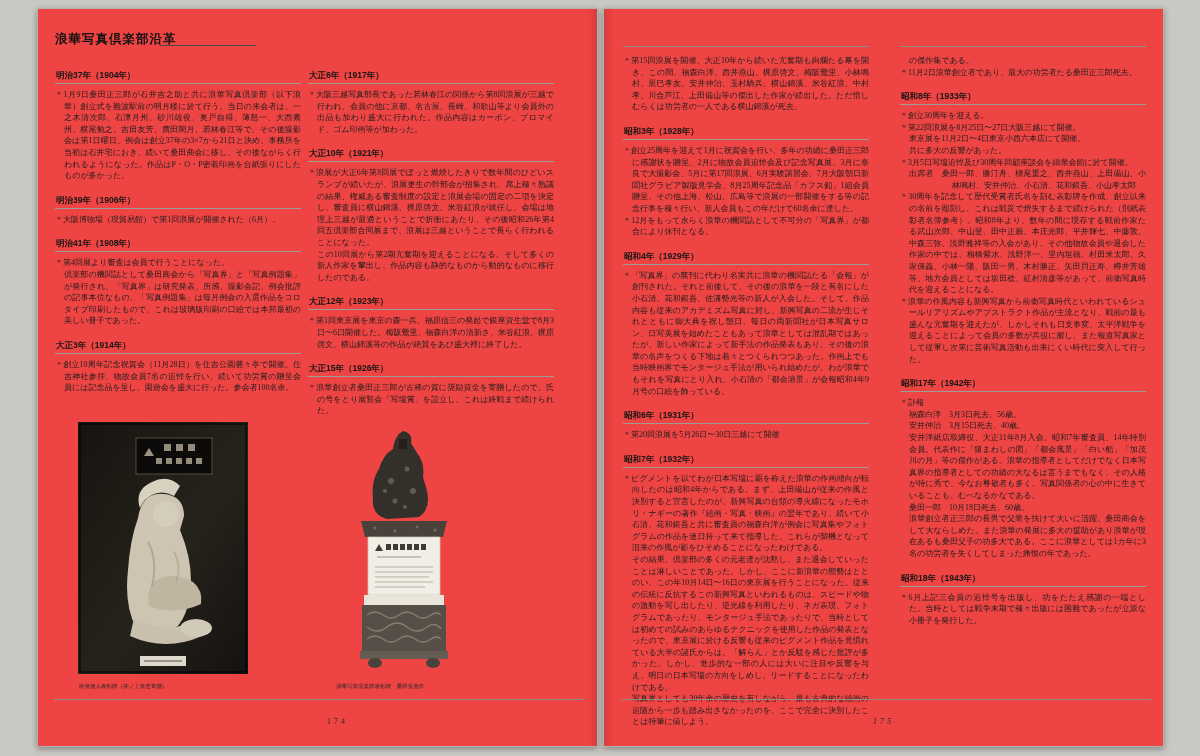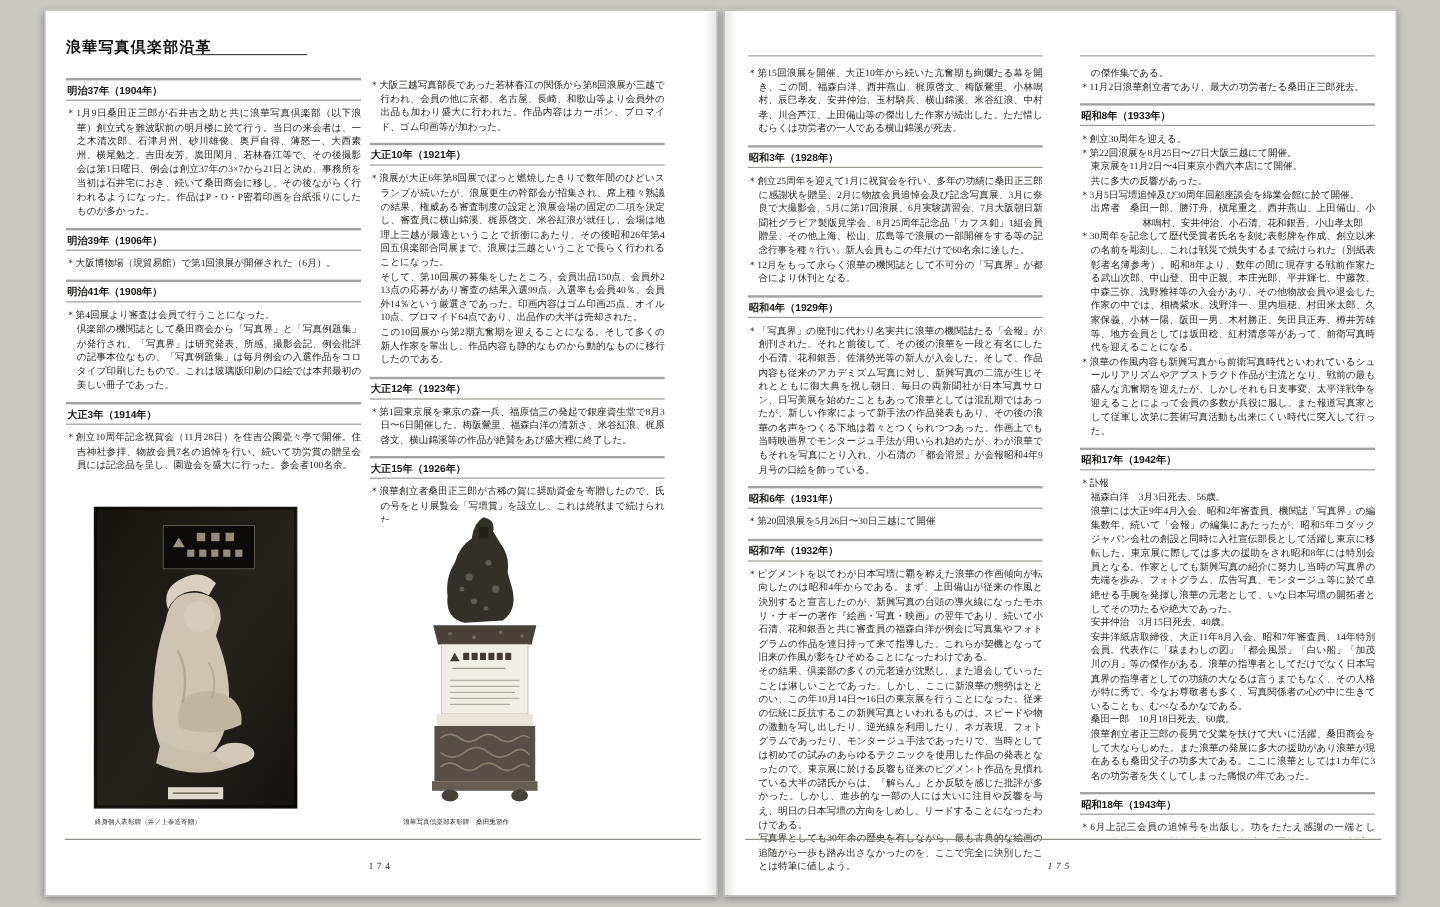--- a/index.html
+++ b/index.html
@@ -1,35 +1,35 @@
 <!DOCTYPE html>
 <html><head>
 <meta charset="utf-8">
 <style>
   html,body{margin:0;padding:0;background:#c9c8c3;}
   #canvas{position:relative;width:1200px;height:756px;background:#c9c8c3;overflow:hidden;
           font-family:"Liberation Serif",serif;}
-  .page{position:absolute;top:8px;width:559px;height:737px;background:#ffffff;
+  .page{position:absolute;top:8px;width:559px;height:737px;background:#ef4444;
         border:1px solid #b3b2ae;box-shadow:0 2px 6px rgba(0,0,0,.35);}
   .page.left{left:37px;}
   .page.right{left:603px;}
   .page.left::after{content:"";position:absolute;top:0;right:0;width:10px;height:100%;
         background:linear-gradient(to left,rgba(0,0,0,.10),rgba(0,0,0,0));}
   .page.right::before{content:"";position:absolute;top:0;left:0;width:10px;height:100%;
         background:linear-gradient(to right,rgba(0,0,0,.10),rgba(0,0,0,0));}
 
   .doc-header{position:absolute;left:17px;top:22px;font-family:"Liberation Sans",sans-serif;
         font-weight:bold;font-size:12.5px;color:#111;letter-spacing:1px;white-space:nowrap;}
   .header-line{position:absolute;top:36px;height:1px;background:#4a4a46;}
 
   .col{position:absolute;width:246px;height:648px;overflow:hidden;
        font-size:8px;line-height:11.6px;color:#1d1d1b;text-align:justify;
        word-break:break-all;letter-spacing:0;}
   .sec-h{font-family:"Liberation Sans",sans-serif;font-weight:bold;font-size:8.5px;line-height:10px;
-       color:#161614;border-top:2px solid #a3a3a3;border-bottom:1px solid #9d9c97;
+       color:#161614;border-top:2px solid #ef4444;border-bottom:1px solid #9d9c97;
        padding:3px 0 3px 1px;margin:8px 0 5px 0;text-align:left;text-indent:0;}
   .col > .sec-h:first-child{margin-top:0;}
   .top-rule{border-top:1px solid #8f8e89;margin:0 0 8px 0;height:0;}
   .para{margin:0;padding-left:9px;}
   .para.ast{text-indent:-9px;}
   .para.att{padding-left:52px;text-indent:-43px;}
 
   .bottom-rule{position:absolute;height:1px;background:#8f8e89;}
   .page-num{position:absolute;width:100%;text-align:center;font-size:8px;letter-spacing:3px;
         color:#2a2a28;font-family:"Liberation Serif",serif;}
@@ -52,24 +52,24 @@
         <div class="para ast">＊1月9日桑田正三郎が石井吉之助と共に浪華写真倶楽部（以下浪華）創立式を難波駅前の明月楼に於て行う。当日の来会者は、一之木清次郎、石津月州、砂川雄俊、奥戸自得、薄怒一、大西素州、横尾勉之、吉田友芳、廣田閑月、若林春江等で、その後撮影会は第1日曜日、例会は創立37年の3×7から21日と決め、事務所を当初は石井宅におき、続いて桑田商会に移し、その後ながらく行われるようになった。作品はP・O・P密着印画を台紙張りにしたものが多かった。</div>
         <div class="sec-h">明治39年（1906年）</div>
         <div class="para ast">＊大阪博物場（現貿易館）で第1回浪展が開催された（6月）。</div>
         <div class="sec-h">明治41年（1908年）</div>
         <div class="para ast">＊第4回展より審査は会員で行うことになった。</div>
         <div class="para">倶楽部の機関誌として桑田商会から「写真界」と「写真例題集」が発行され、「写真界」は研究発表、所感、撮影会記、例会批評の記事本位なもの、「写真例題集」は毎月例会の入選作品をコロタイプ印刷したもので、これは玻璃版印刷の口絵では本邦最初の美しい冊子であった。</div>
         <div class="sec-h">大正3年（1914年）</div>
         <div class="para ast">＊創立10周年記念祝賀会（11月28日）を住吉公園甍々亭で開催。住吉神社参拝、物故会員7名の追悼を行い、続いて功労賞の贈呈会員には記念品を呈し、園遊会を盛大に行った。参会者100名余。</div>
       </div>
     <div class="col" style="left:270px;top:56px;height:370px;">
+        <div class="sec-h">大正6年（1917年）</div>
         <div class="para ast">＊大阪三越写真部長であった若林春江の関係から第8回浪展が三越で行われ、会員の他に京都、名古屋、長崎、和歌山等より会員外の出品も加わり盛大に行われた。作品内容はカーボン、ブロマイド、ゴム印画等が加わった。</div>
         <div class="sec-h">大正10年（1921年）</div>
         <div class="para ast">＊浪展が大正6年第8回展でぼっと燃焼したきりで数年間のひどいスランプが続いたが、浪展更生の幹部会が招集され、席上種々熟議の結果、権威ある審査制度の設定と浪展会場の固定の二項を決定し、審査員に横山錦溪、梶原啓文、米谷紅浪が就任し、会場は地理上三越が最適ということで折衝にあたり、その後昭和26年第4回五倶楽部合同展まで、浪展は三越ということで長らく行われることになった。</div>
-        <div class="para">そして、第10回展の募集をしたところ、会員出品150点、会員外213点の応募があり審査の結果入選99点、入選率も会員40％、会員外14％という厳選さであった。印画内容はゴム印画25点、オイル10点、ブロマイド64点であり、出品作の大半は売却された。</div>
         <div class="para">この10回展から第2期亢奮期を迎えることになる。そして多くの新人作家を輩出し、作品内容も静的なものから動的なものに移行したのである。</div>
         <div class="sec-h">大正12年（1923年）</div>
         <div class="para ast">＊第1回東京展を東京の森一兵、福原信三の発起で銀座資生堂で8月3日〜6日開催した。梅阪鶯里、福森白洋の清新さ、米谷紅浪、梶原啓文、横山錦溪等の作品が絶賛をあび盛大裡に終了した。</div>
         <div class="sec-h">大正15年（1926年）</div>
         <div class="para ast">＊浪華創立者桑田正三郎が古稀の賀に奨励資金を寄贈したので、氏の号をとり展覧会「写壇賞」を設立し、これは終戦まで続けられた。</div>
       </div>
 
     <svg class="photo" style="left:40px;top:413px;" width="170" height="252" viewBox="0 0 170 252">
       <defs>
         <linearGradient id="p1bg" x1="0" y1="0" x2="1" y2="1">
@@ -162,21 +162,21 @@
       </g>
       <rect x="5" y="222" width="88" height="8" fill="#655d53"></rect>
       <ellipse cx="20" cy="234" rx="7" ry="5" fill="#49423a"></ellipse>
       <ellipse cx="78" cy="234" rx="7" ry="5" fill="#49423a"></ellipse>
     </svg>
 
     <div class="caption" style="left:41px;top:674px;">終身個人表彰牌（井ノ上泰造寄贈）</div>
     <div class="caption" style="left:298px;top:674px;">浪華写真倶楽部表彰牌　桑田兎遊作</div>
 
     <div class="bottom-rule" style="left:16px;width:530px;top:690px;"></div>
-    <div class="page-num" style="top:708px;">174</div>
+    <div class="page-num" style="top:708px;padding-left:20px;">174</div>
   </div>
 
   <div class="page right">
     <div class="col" style="left:19px;top:37px;height:744px;">
         <div class="top-rule"></div>
         <div class="para ast">＊第15回浪展を開催、大正10年から続いた亢奮期も絢爛たる幕を開き、この間、福森白洋、西井燕山、梶原啓文、梅阪鶯里、小林鳴村、辰巳孝友、安井仲治、玉村騎兵、横山錦溪、米谷紅浪、中村孝、川合芦江、上田備山等の傑出した作家が続出した。ただ惜しむらくは功労者の一人である横山錦溪が死去。</div>
         <div class="sec-h">昭和3年（1928年）</div>
         <div class="para ast">＊創立25周年を迎えて1月に祝賀会を行い、多年の功績に桑田正三郎に感謝状を贈呈、2月に物故会員追悼会及び記念写真展、3月に奈良で大撮影会、5月に第17回浪展、6月実験講習会、7月大阪朝日新聞社グラビア製版見学会、8月25周年記念品「カフス釦」1組会員贈呈、その他上海、松山、広島等で浪展の一部開催をする等の記念行事を種々行い、新人会員もこの年だけで60名余に達した。</div>
         <div class="para ast">＊12月をもって永らく浪華の機関誌として不可分の「写真界」が都合により休刊となる。</div>
         <div class="sec-h">昭和4年（1929年）</div>
@@ -197,21 +197,20 @@
         <div class="para ast">＊第22回浪展を8月25日〜27日大阪三越にて開催。</div>
         <div class="para">東京展を11月2日〜4日東京小西六本店にて開催。</div>
         <div class="para">共に多大の反響があった。</div>
         <div class="para ast">＊3月5日写壇追悼及び30周年回顧座談会を綿業会館に於て開催。</div>
         <div class="para att">出席者　桑田一郎、勝汀舟、槇尾重之、西井燕山、上田備山、小林鳴村、安井仲治、小石清、花和銀吾、小山孝太郎</div>
         <div class="para ast">＊30周年を記念して歴代受賞者氏名を刻む表彰牌を作成、創立以来の名前を彫刻し、これは戦災で焼失するまで続けられた（別紙表彰者名簿参考）。昭和8年より、数年の間に現存する戦前作家たる武山次郎、中山登、田中正親、本庄光郎、平井輝七、中藤敦、中森三弥、浅野雅祥等の入会があり、その他物故会員や退会した作家の中では、相橋紫水、浅野洋一、里内垣穂、村田米太郎、久家保義、小林一陽、阪田一男、木村勝正、矢田貝正寿、樽井芳雄等、地方会員としては坂田稔、紅村清彦等があって、前衛写真時代を迎えることになる。</div>
         <div class="para ast">＊浪華の作風内容も新興写真から前衛写真時代といわれているシュールリアリズムやアブストラクト作品が主流となり、戦前の最も盛んな亢奮期を迎えたが、しかしそれも日支事変、太平洋戦争を迎えることによって会員の多数が兵役に服し、また報道写真家として従軍し次第に芸術写真活動も出来にくい時代に突入して行った。</div>
         <div class="sec-h">昭和17年（1942年）</div>
         <div class="para ast">＊訃報</div>
         <div class="para">福森白洋　3月3日死去、56歳。</div>
-        <div class="para">浪華には大正9年4月入会、昭和2年審査員、機関誌「写真界」の編集数年、続いて「会報」の編集にあたったが、昭和5年コダックジャパン会社の創設と同時に入社宣伝部長として活躍し東京に移転した。東京展に際しては多大の援助をされ昭和8年には特別会員となる。作家としても新興写真の紹介に努力し当時の写真界の先端を歩み、フォトグラム、広告写真、モンタージュ等に於て卓絶せる手腕を発揮し浪華の元老として、いな日本写壇の開拓者としてその功たるや絶大であった。</div>
         <div class="para">安井仲治　3月15日死去、40歳。</div>
         <div class="para">安井洋紙店取締役、大正11年8月入会、昭和7年審査員、14年特別会員。代表作に「猿まわしの図」「都会風景」「白い船」「加茂川の月」等の傑作がある。浪華の指導者としてだけでなく日本写真界の指導者としての功績の大なるは言うまでもなく、その人格が特に秀で、今なお尊敬者も多く、写真関係者の心の中に生きていることも、むべなるかなである。</div>
         <div class="para">桑田一郎　10月18日死去、60歳。</div>
         <div class="para">浪華創立者正三郎の長男で父業を扶けて大いに活躍、桑田商会をして大ならしめた。また浪華の発展に多大の援助があり浪華が現在あるも桑田父子の功多大である。ここに浪華としては1カ年に3名の功労者を失くしてしまった痛恨の年であった。</div>
         <div class="sec-h">昭和18年（1943年）</div>
         <div class="para ast">＊6月上記三会員の追悼号を出版し、功をたたえ感謝の一端とした。当時としては戦争末期で種々出版には困難であったが立派な小冊子を発行した。</div>
       </div>
 
     <div class="bottom-rule" style="left:17px;width:530px;top:690px;"></div>
     <div class="page-num" style="top:708px;font-style:italic;">175</div>

